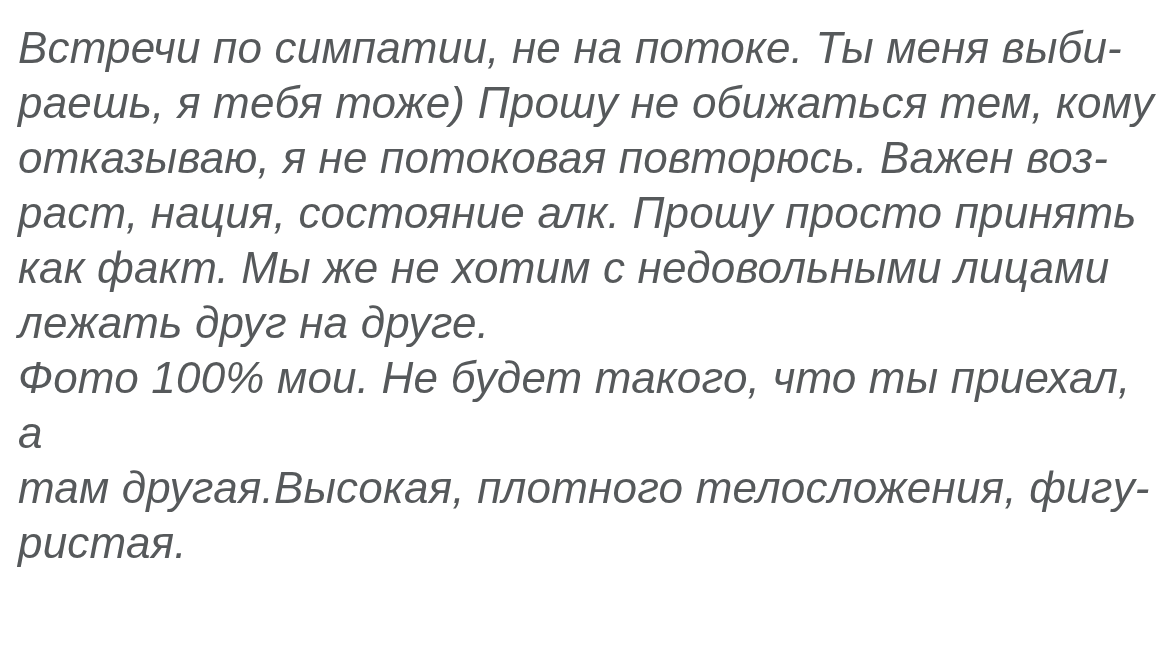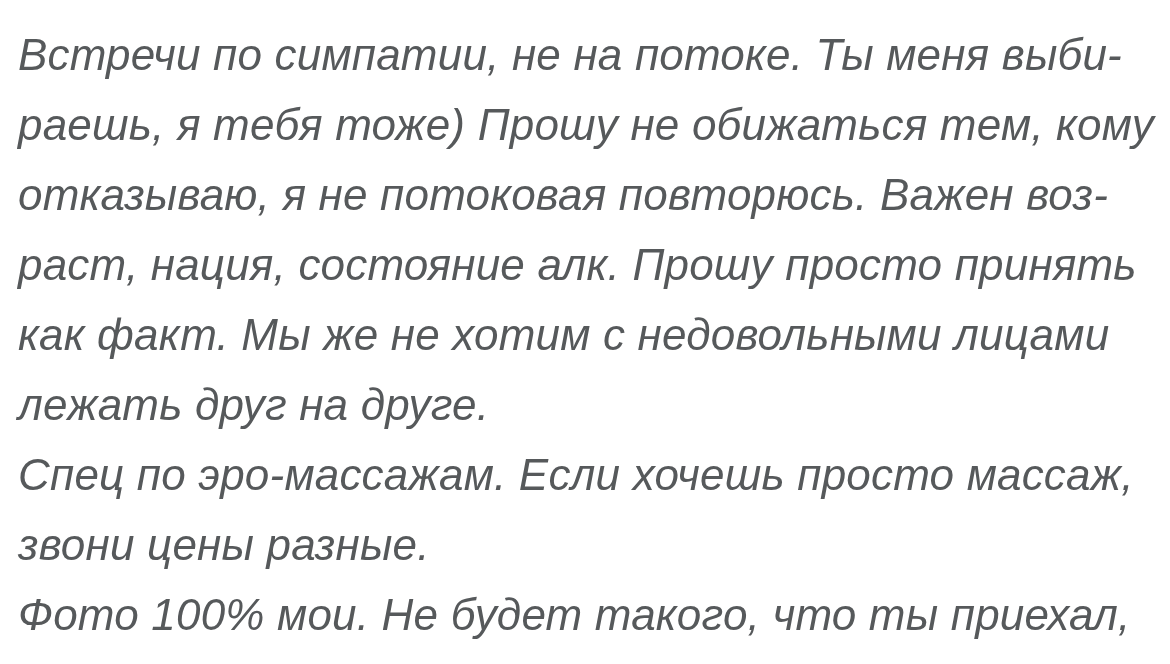--- a/index.html
+++ b/index.html
@@ -11,37 +11,35 @@
     overflow: hidden;
   }
   .text-block {
     box-sizing: border-box;
     width: 1170px;
     height: 664px;
     padding: 20px 8px 0 18px;
     font-family: "Liberation Sans", "DejaVu Sans", sans-serif;
     font-style: italic;
     font-size: 44px;
-    line-height: 70px;
+    line-height: 55px;
     color: #56595b;
     letter-spacing: 0.2px;
   }
   .text-block p {
     margin: 0;
     white-space: pre-line;
   }
 </style>
 </head>
 <body>
 
 <div class="text-block">
   <p>Встречи по симпатии, не на потоке. Ты меня выби-
 раешь, я тебя тоже) Прошу не обижаться тем, кому
 отказываю, я не потоковая повторюсь. Важен воз-
 раст, нация, состояние алк. Прошу просто принять
 как факт. Мы же не хотим с недовольными лицами
 лежать друг на друге.</p>
-  <p>Спец по эро-массажам. Если хочешь просто массаж,
-звони цены разные.</p>
   <p>Фото 100% мои. Не будет такого, что ты приехал, а
 там другая.Высокая, плотного телосложения, фигу-
 ристая.</p>
 </div>
 
 </body></html>

